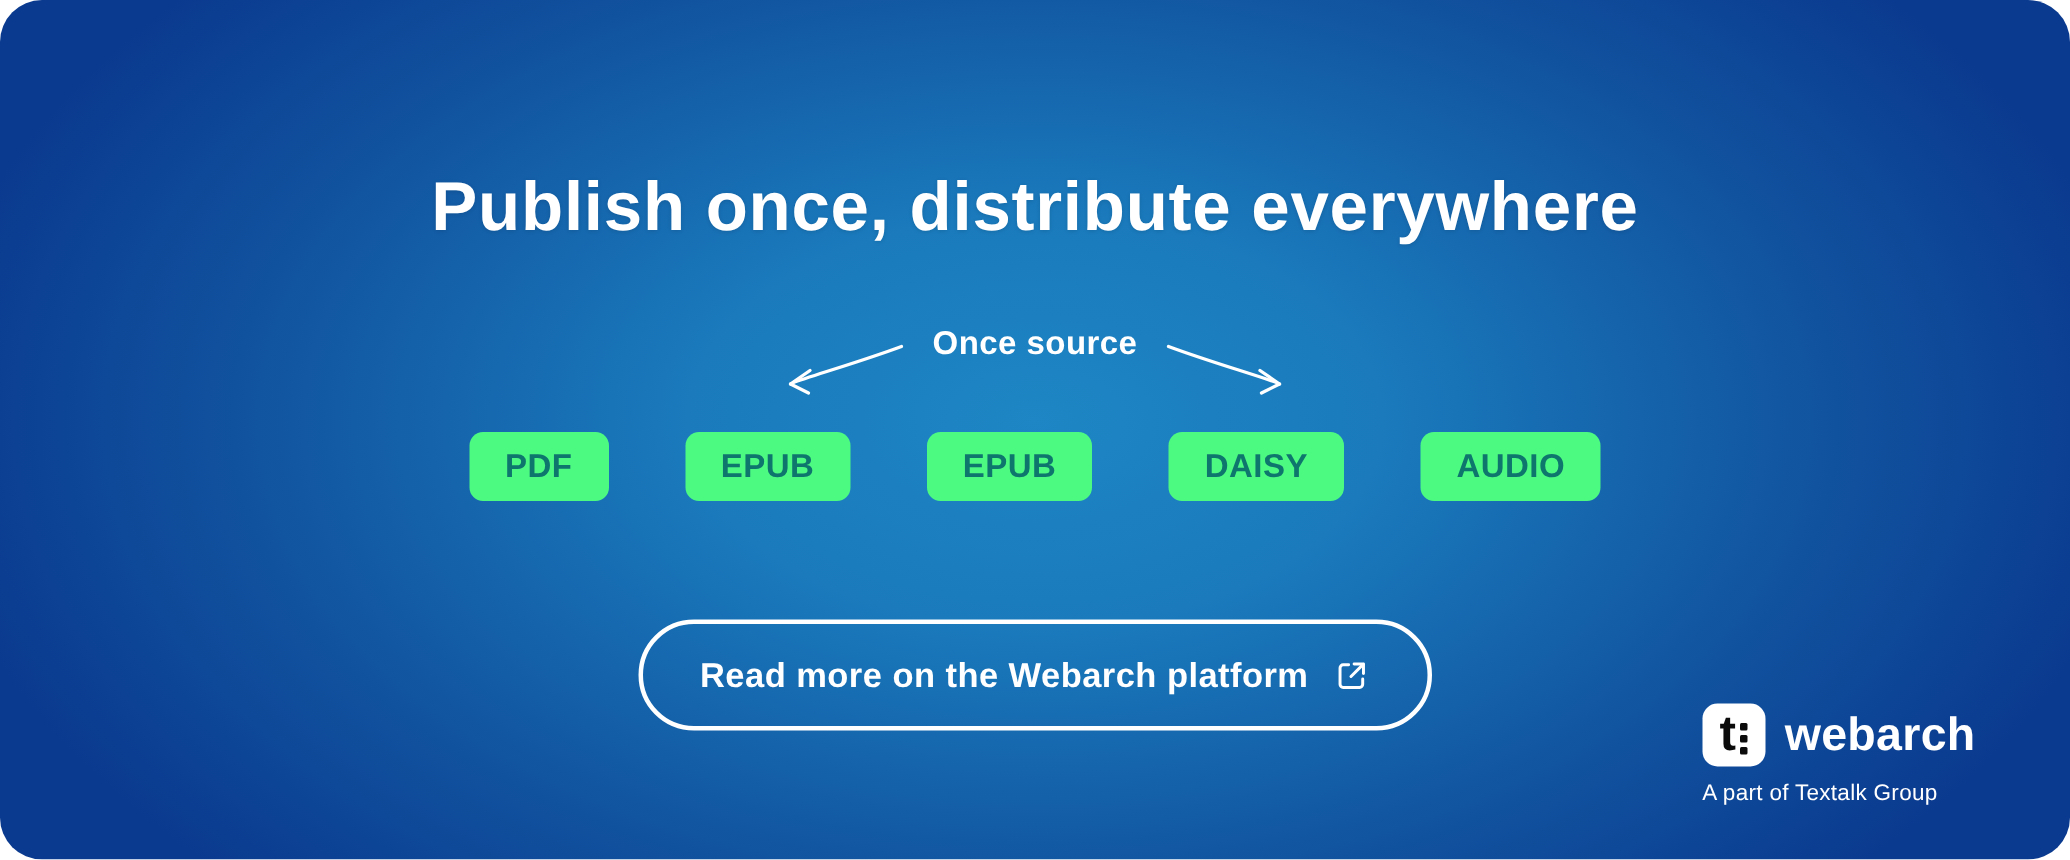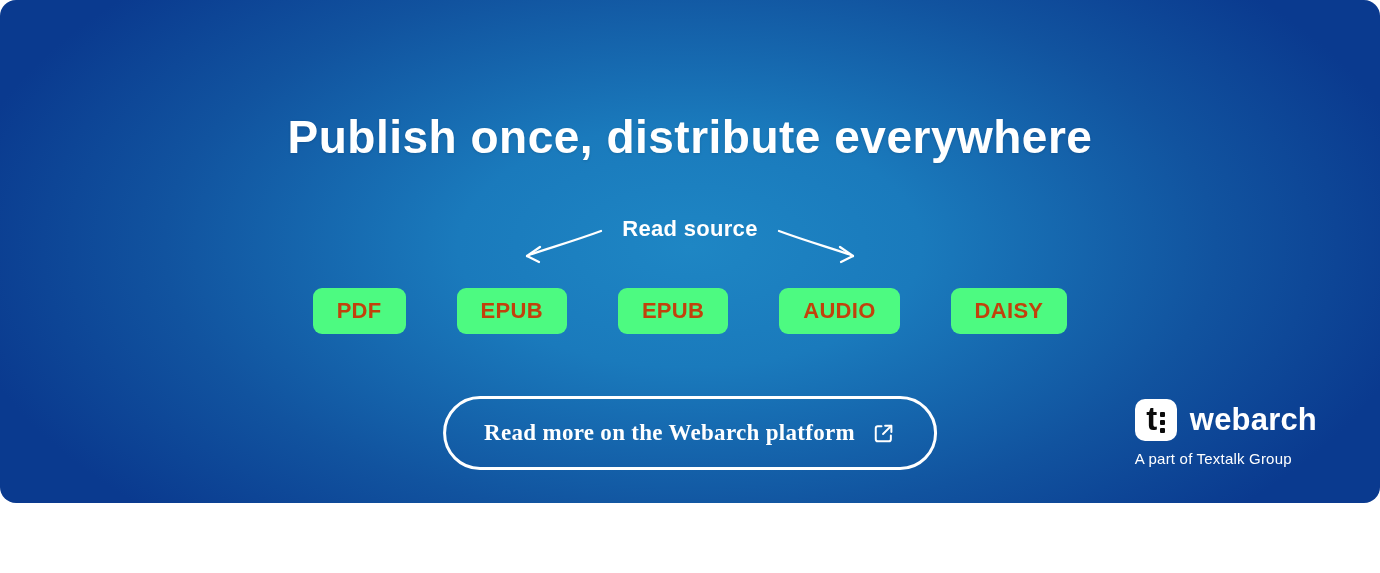--- a/index.html
+++ b/index.html
@@ -1,22 +1,22 @@
 <!DOCTYPE html>
 <html><head>
 <meta charset="utf-8">
 <style>
   html, body { margin: 0; padding: 0; background: #ffffff; }
   body { font-family: "Liberation Sans", sans-serif; width: 1380px; height: 573px; }
 
   .banner {
     position: relative;
     width: 1380px;
-    height: 503px;
-    border-radius: 16px;
+    height: 573px;
+    border-radius: 28px;
     overflow: hidden;
     background:
       radial-gradient(ellipse 56% 80% at 50% 49%,
         #1e86c4 0%,
         #1a7abc 30%,
         #11539f 68%,
         #0a3a8f 96%);
   }
 
   .title {
@@ -57,47 +57,47 @@
     position: absolute;
     top: 288px;
     left: 0;
     width: 100%;
     display: flex;
     justify-content: center;
     gap: 51px;
   }
   .format-badge {
     background: #4dfa81;
-    color: #c2410c;
+    color: #0f766e;
     font-size: 22px;
     font-weight: 700;
     height: 46px;
     line-height: 46px;
     padding: 0 24px;
     border-radius: 9px;
     letter-spacing: 0.3px;
     white-space: nowrap;
   }
 
   .cta-button {
     position: absolute;
-    top: 396px;
+    top: 413px;
     left: 50%;
     transform: translateX(-50%);
     height: 74px;
     box-sizing: border-box;
     display: flex;
     align-items: center;
     gap: 16px;
     padding: 0 38px;
     border: 3px solid #ffffff;
     border-radius: 37px;
     background: transparent;
     color: #ffffff;
-    font-family: Liberation Serif, serif;
+    font-family: Liberation Sans, sans-serif;
     font-size: 23px;
     font-weight: 700;
     letter-spacing: 0.3px;
     cursor: pointer;
     white-space: nowrap;
   }
   .cta-button svg { display: block; }
 
   .logo-block {
     position: absolute;
@@ -157,37 +157,37 @@
     letter-spacing: 0.2px;
   }
 </style>
 </head>
 <body>
 
 <div class="banner">
 
   <h1 class="title">Publish once, distribute everywhere</h1>
 
-  <div class="source-label">Read source</div>
+  <div class="source-label">Once source</div>
 
   <svg class="arrows-svg" viewBox="0 0 1380 573" xmlns="http://www.w3.org/2000/svg" fill="none" stroke="#ffffff" stroke-width="2.2" stroke-linecap="round">
     <path d="M 601 231 C 574 241 549 248 529 255"></path>
     <path d="M 527 256 L 540 247"></path>
     <path d="M 527 256 L 539 262"></path>
     <path d="M 779 231 C 806 241 831 248 851 255"></path>
     <path d="M 853 256 L 840 247"></path>
     <path d="M 853 256 L 841 262"></path>
   </svg>
 
   <div class="badges-row">
     <span class="format-badge">PDF</span>
     <span class="format-badge">EPUB</span>
     <span class="format-badge">EPUB</span>
+    <span class="format-badge">DAISY</span>
     <span class="format-badge">AUDIO</span>
-    <span class="format-badge">DAISY</span>
   </div>
 
   <button class="cta-button">
     <span>Read more on the Webarch platform</span>
     <svg width="25" height="25" viewBox="0 0 24 24" fill="none" stroke="#ffffff" stroke-width="1.9" stroke-linecap="round" stroke-linejoin="round">
       <path d="M10 5 H6.5 C5.4 5 4.5 5.9 4.5 7 v10.5 c0 1.1 0.9 2 2 2 H17 c1.1 0 2 -0.9 2 -2 V14"></path>
       <path d="M13.5 4.5 h6 v6"></path>
       <path d="M19.3 4.7 L11.5 12.5"></path>
     </svg>
   </button>

